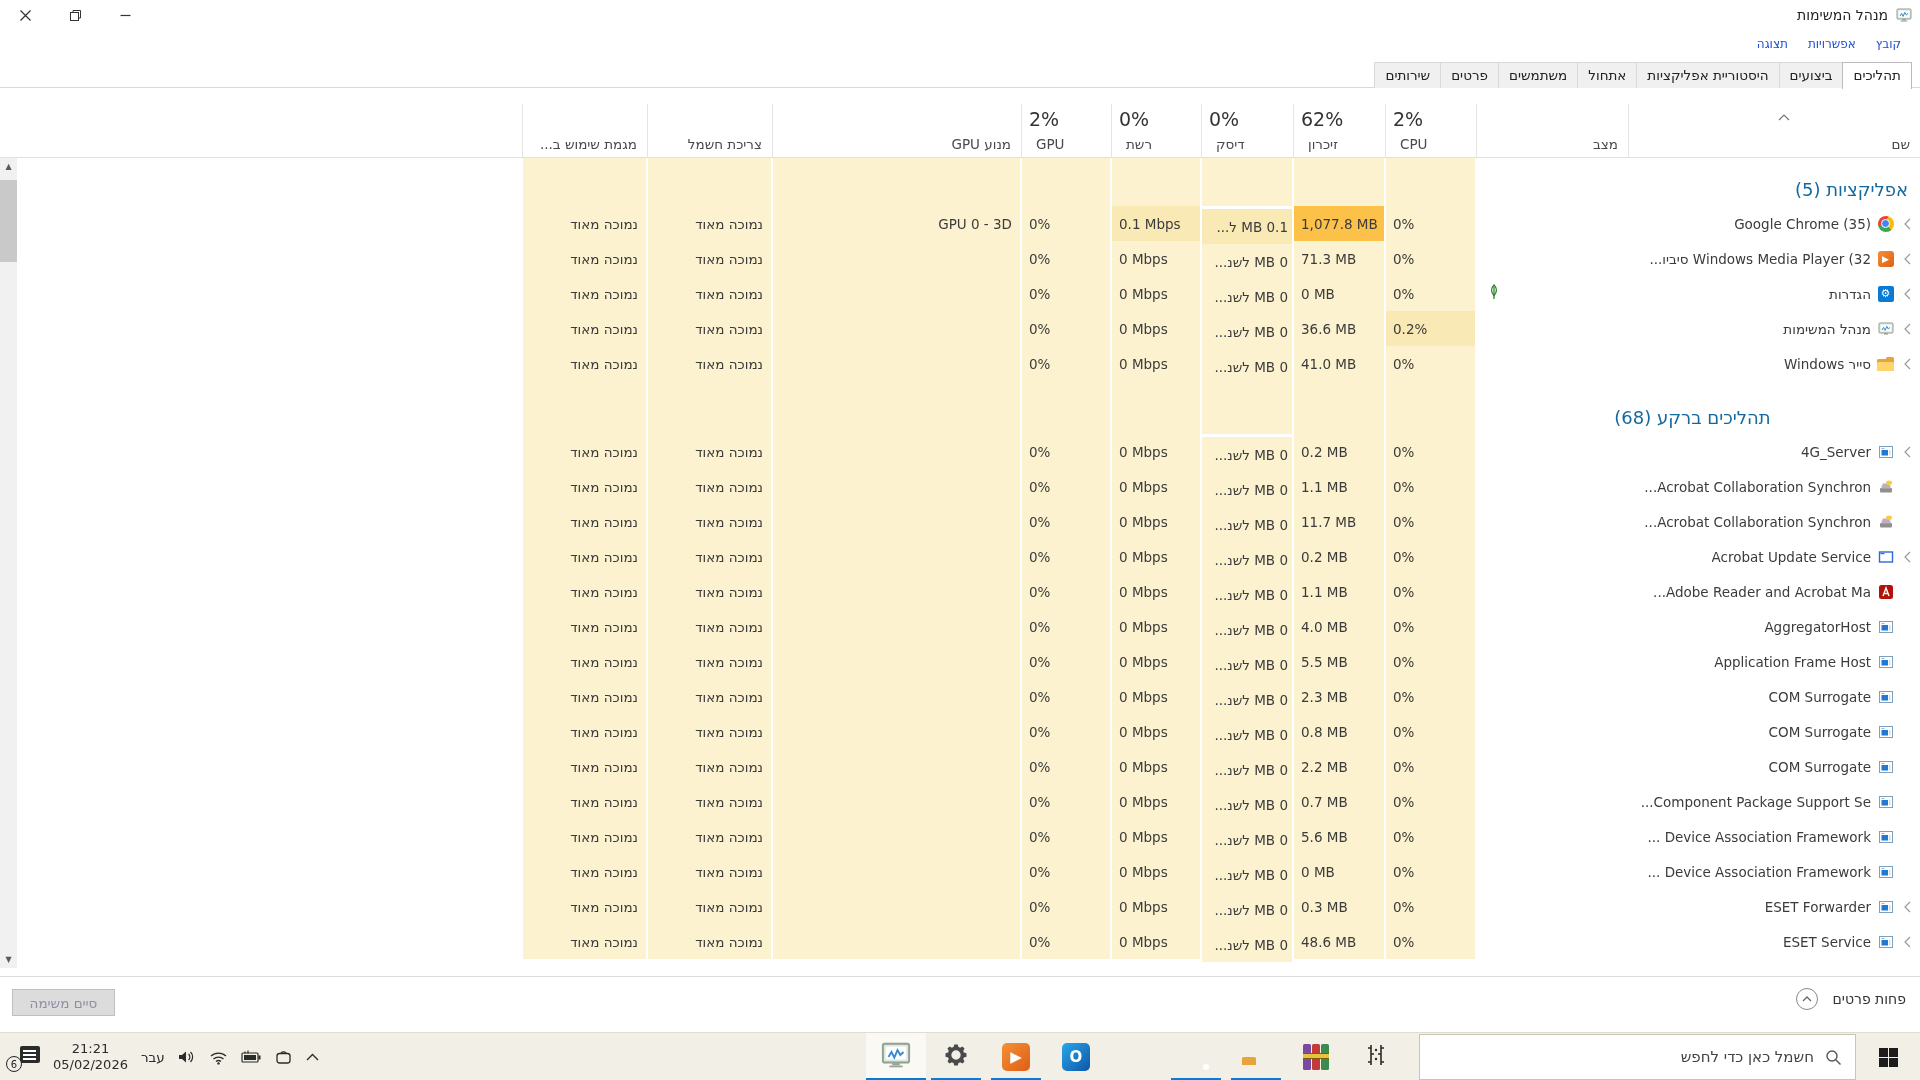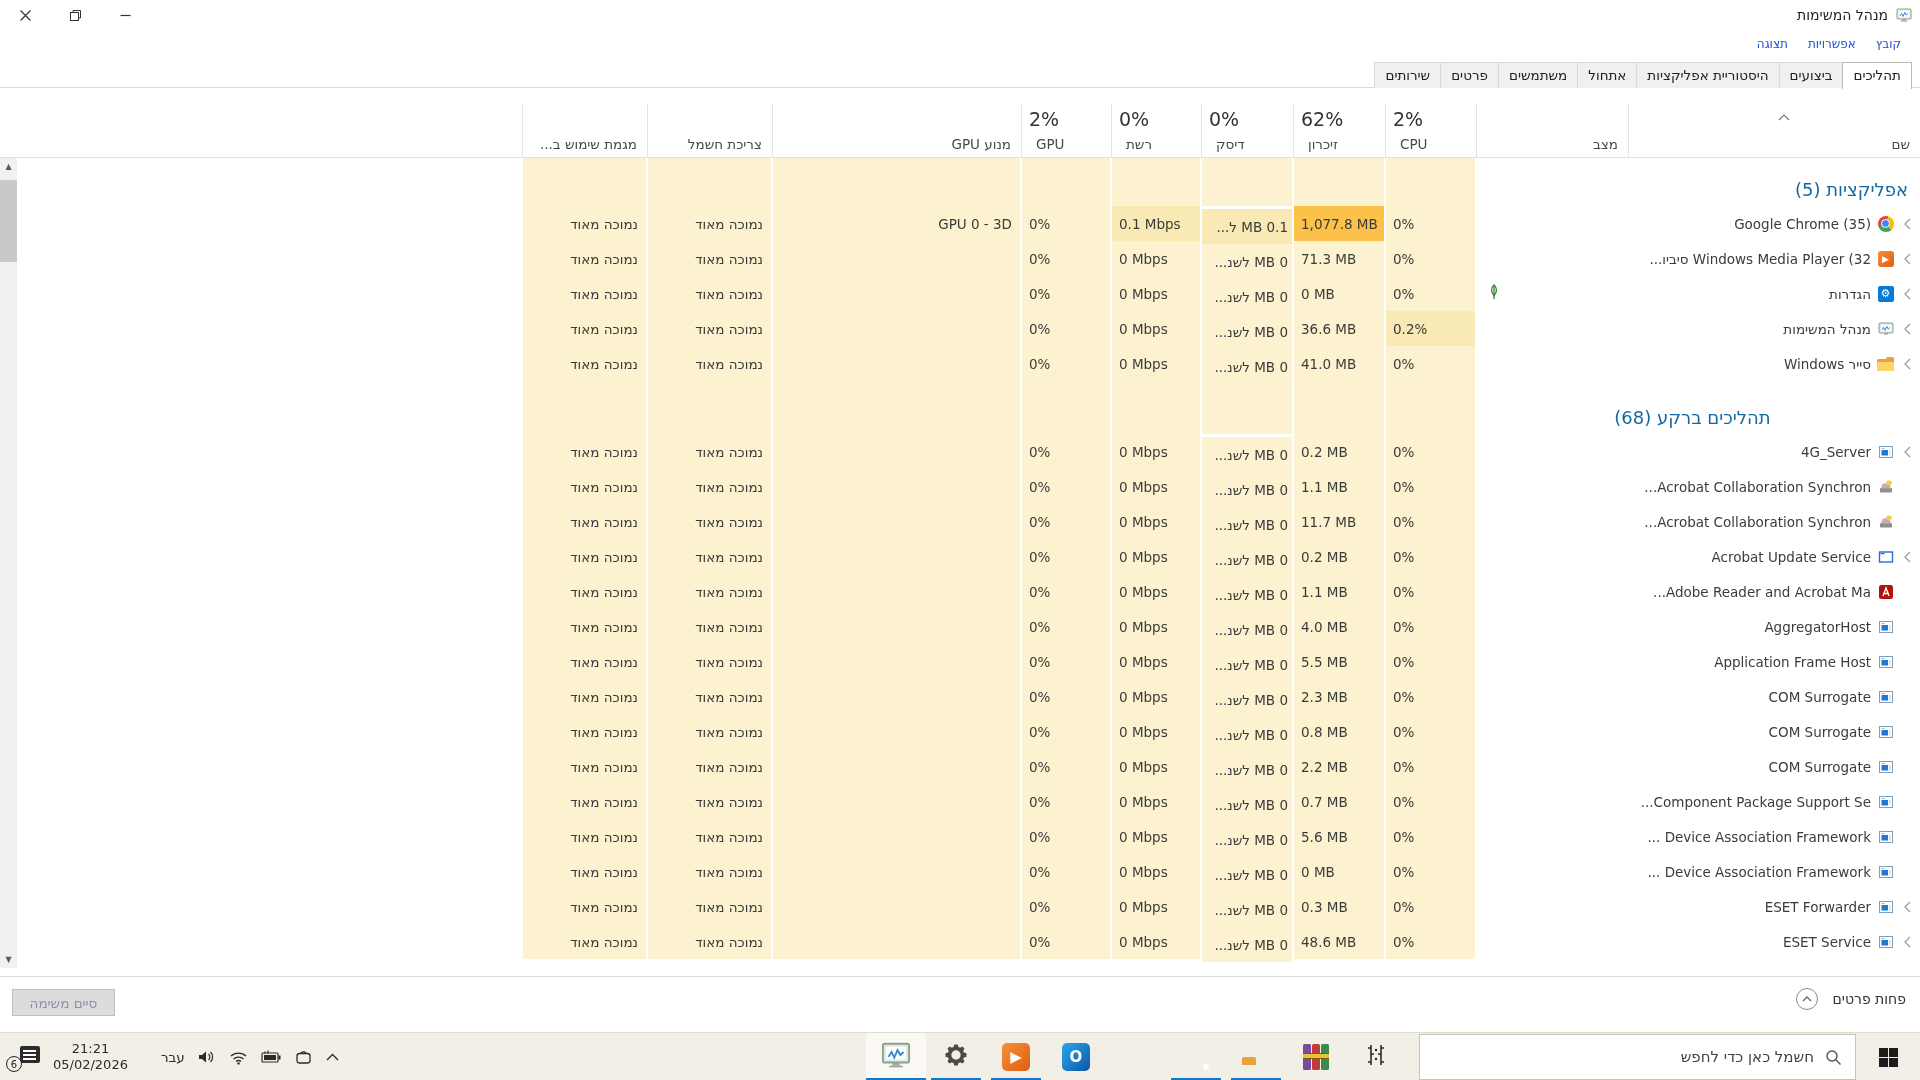--- a/index.html
+++ b/index.html
@@ -78,21 +78,21 @@
   
   .taskbar { position:relative; width:1920px; height:48px; background:#f2efe7; border-top:1px solid #e0dccf; }
   .tray { position:absolute; left:6px; top:0; height:48px; display:flex; align-items:center; gap:13px; direction:ltr; }
   .tray-ac { position:relative; width:34px; height:26px; }
   .ac-bubble { position:absolute; right:0; top:2px; width:20px; height:17px; background:#2b2b2b; border-radius:2px; }
   .ac-bubble::after { content:""; position:absolute; left:3px; top:4px; width:13px; height:2px; background:#fff;
                       box-shadow:0 4px 0 #fff, 0 8px 0 #fff; }
   .ac-badge { position:absolute; left:0; bottom:-2px; width:16px; height:16px; border-radius:50%; background:#f2efe7;
               border:1.4px solid #222; font-size:10px; color:#222; display:flex; align-items:center; justify-content:center; }
   .clock { text-align:center; font-size:13px; color:#2b2b2b; line-height:16px; direction:ltr; }
-  .lang { font-size:13.5px; color:#2b2b2b;margin-left:20px; }
+  .lang { font-size:13.5px; color:#2b2b2b; }
   .tray-ico { display:flex; align-items:center; }
   .tb-apps { position:absolute; left:866px; top:0; height:48px; display:flex; direction:ltr; }
   .tb-btn { position:relative; width:60px; height:48px; display:flex; align-items:center; justify-content:center; }
   .tb-btn.active { background:#fbf9f3; }
   .tb-btn .underline { position:absolute; bottom:0; left:5px; right:5px; height:3px; background:#0a7bd4; display:none; }
   .tb-btn.running .underline { display:block; }
   .tb-btn.active .underline { left:0; right:0; }
   .tb-search { position:absolute; right:64px; top:1px; width:437px; height:46px; background:#fff;
                border:1px solid #c8c4b8; display:flex; align-items:center; direction:rtl; padding-right:13px; gap:11px; }
   .tb-search span { font-size:15px; color:#444; }

